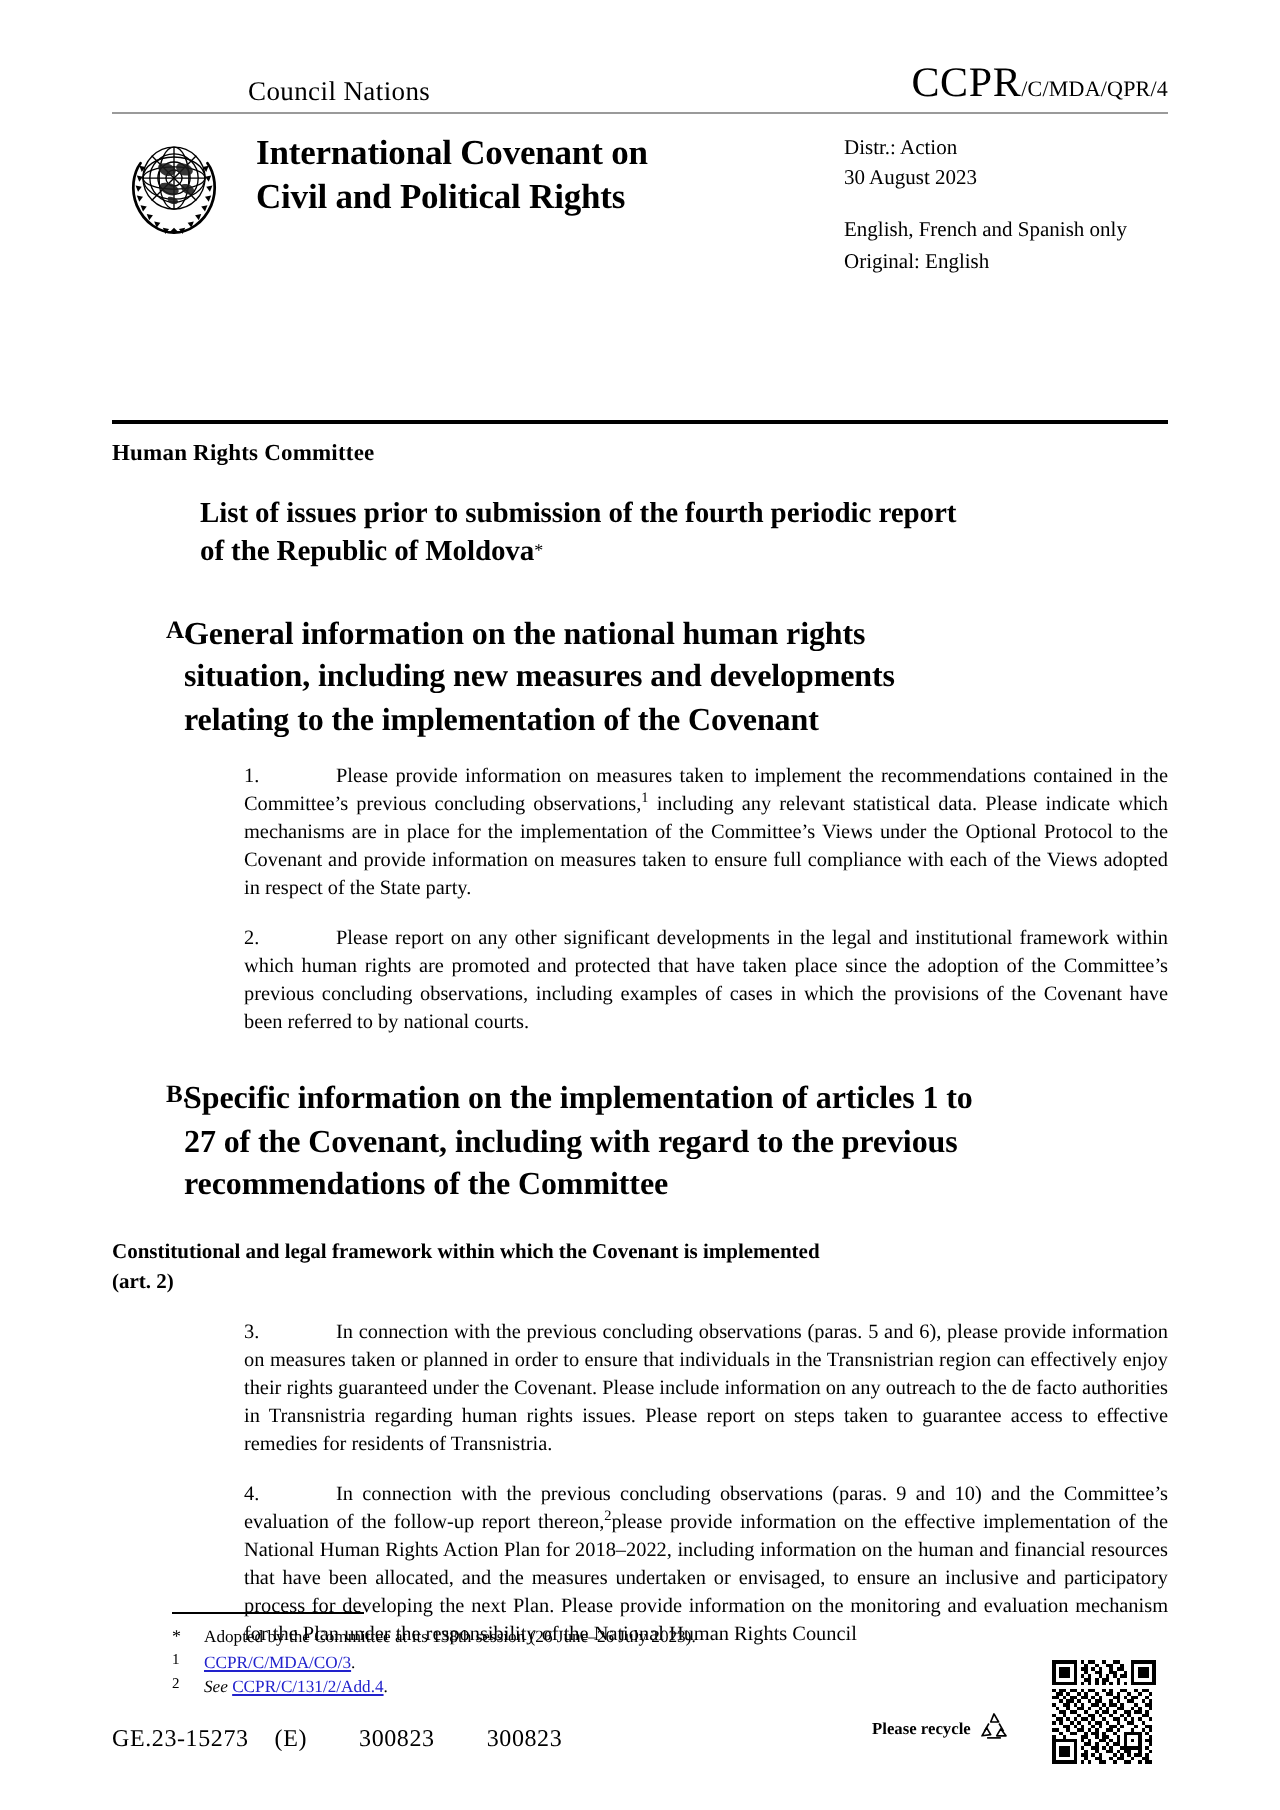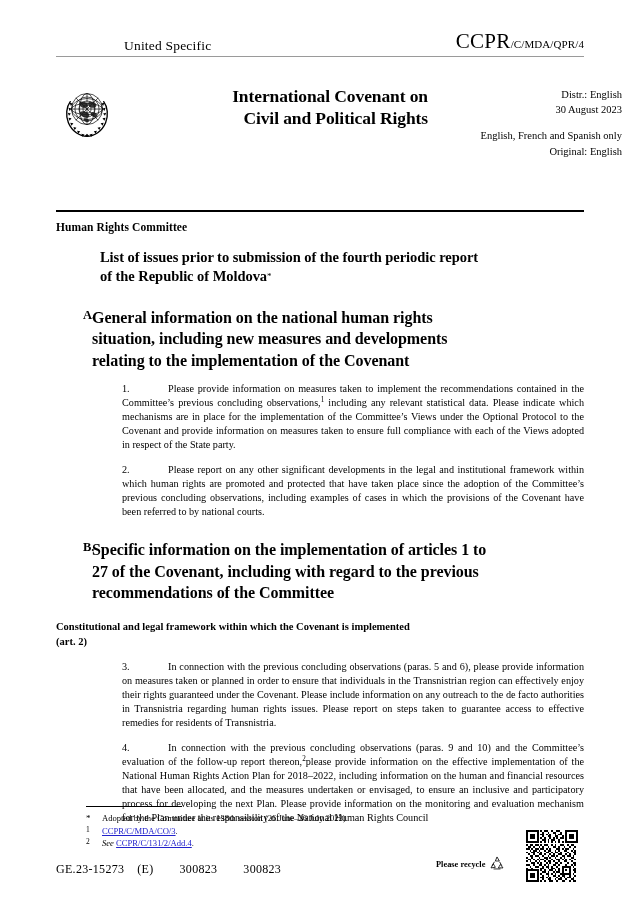--- a/index.html
+++ b/index.html
@@ -58,23 +58,22 @@
     letter-spacing: .1px;
   }
   .mast-rule {
     margin-top: 4px;
     border-top: 1.2px solid #9a9a9a;
     width: 100%;
   }
 
   .mast-row2 {
     position: relative;
-    margin-top: 24px;
+    margin-top: 4px;
     height: 110px;
-    text-align: right;
   }
   .emblem {
     position: absolute;
     left: 0;
     top: 2px;
     width: 62px;
     height: 62px;
   }
   .covenant-title {
     position: absolute;
@@ -249,21 +248,21 @@
   }
 </style>
 </head>
 <body>
 
 <div class="page">
 
   <div class="masthead">
 
     <div class="mast-row1">
-      <div class="un-name">United Specific</div>
+      <div class="un-name">Council Nations</div>
       <div class="symbol">
         <span class="sym-main">CCPR</span><span class="sym-sub">/C/MDA/QPR/4</span>
       </div>
     </div>
     <div class="mast-rule"></div>
 
     <div class="mast-row2">
 
       <svg class="emblem" viewBox="0 0 100 100">
         <g fill="none" stroke="#000" stroke-width="1.1">
@@ -310,21 +309,21 @@
           <path d="M46 86 l4 -4 l4 4 z"></path>
         </g>
       </svg>
 
       <div class="covenant-title">
         <div>International Covenant on</div>
         <div>Civil and Political Rights</div>
       </div>
 
       <div class="distr-block">
-        <div>Distr.: English</div>
+        <div>Distr.: Action</div>
         <div>30 August 2023</div>
         <div class="gap"></div>
         <div>English, French and Spanish only</div>
         <div>Original: English</div>
       </div>
 
     </div>
   </div>
 
   <div class="body-rule"></div>

